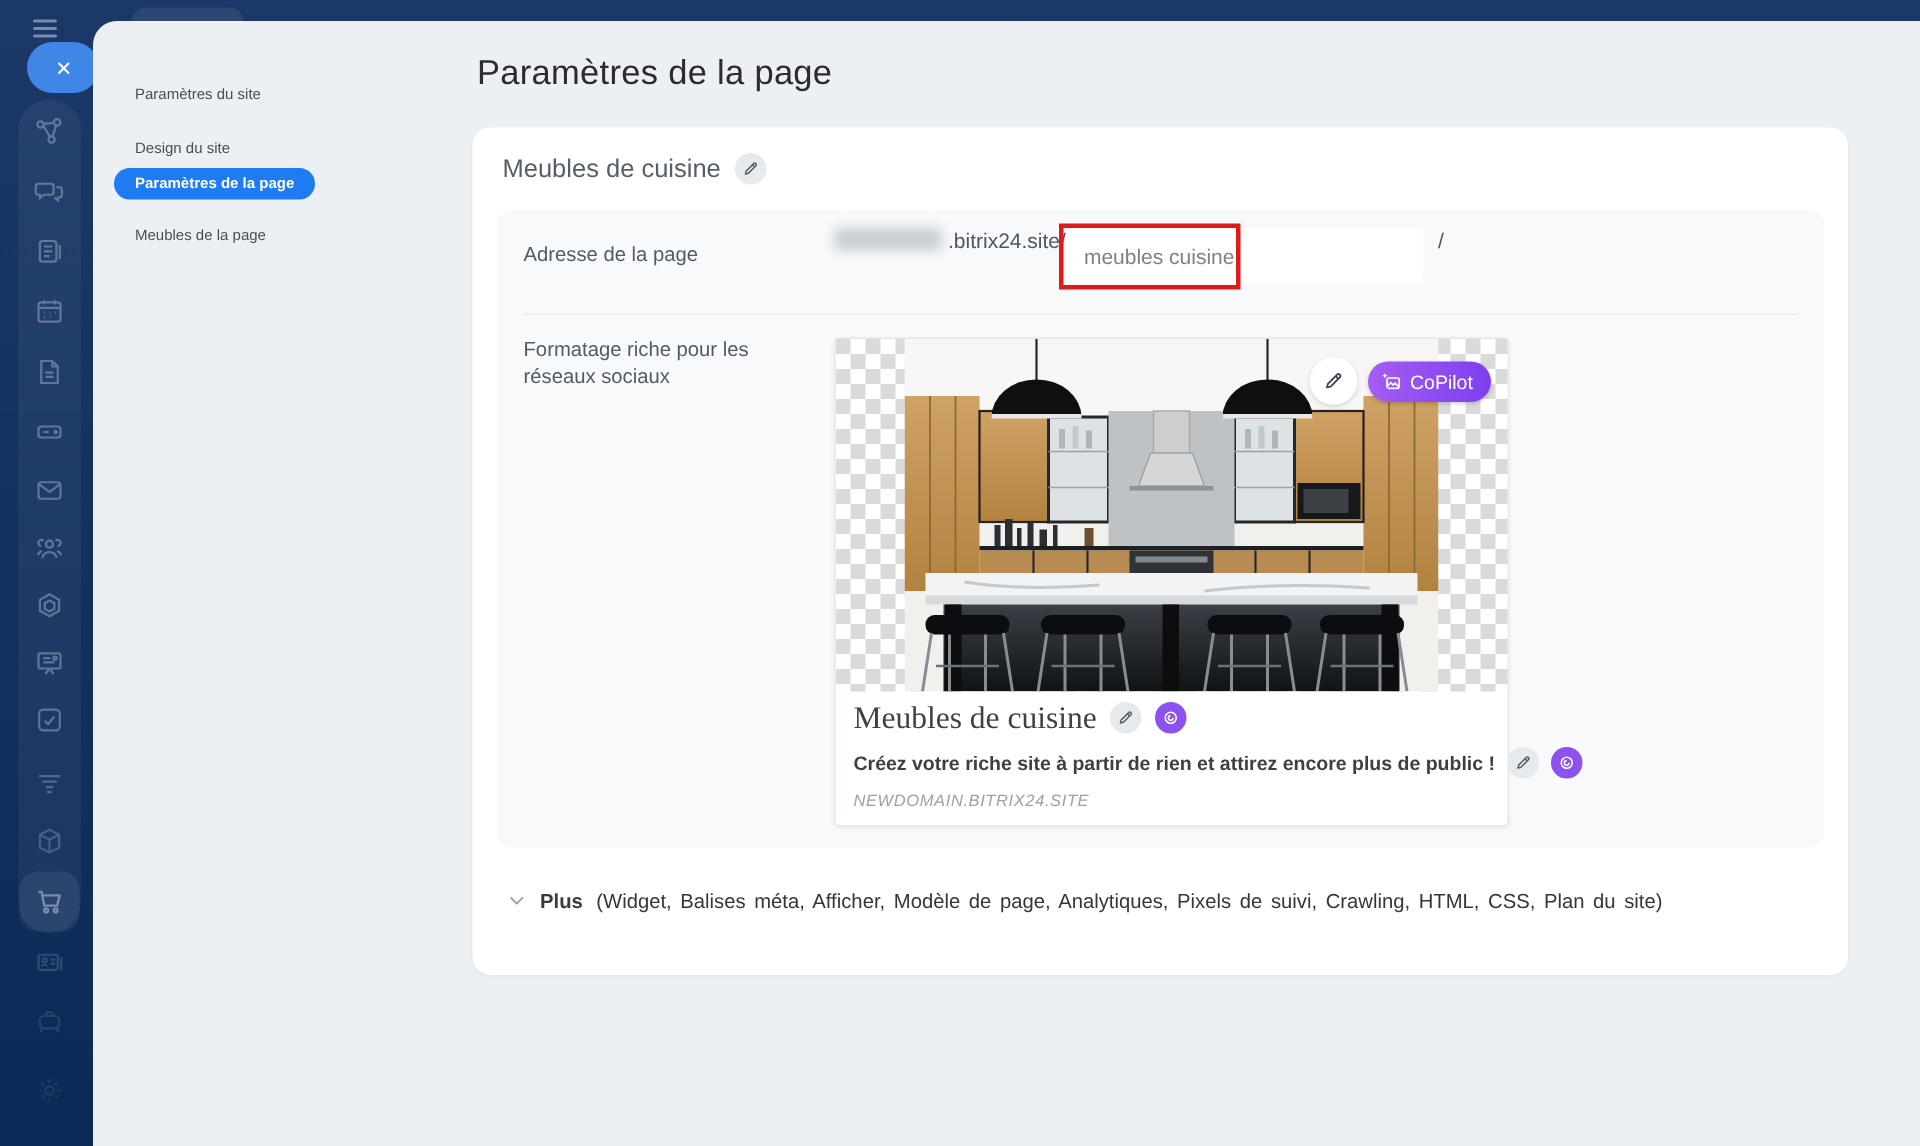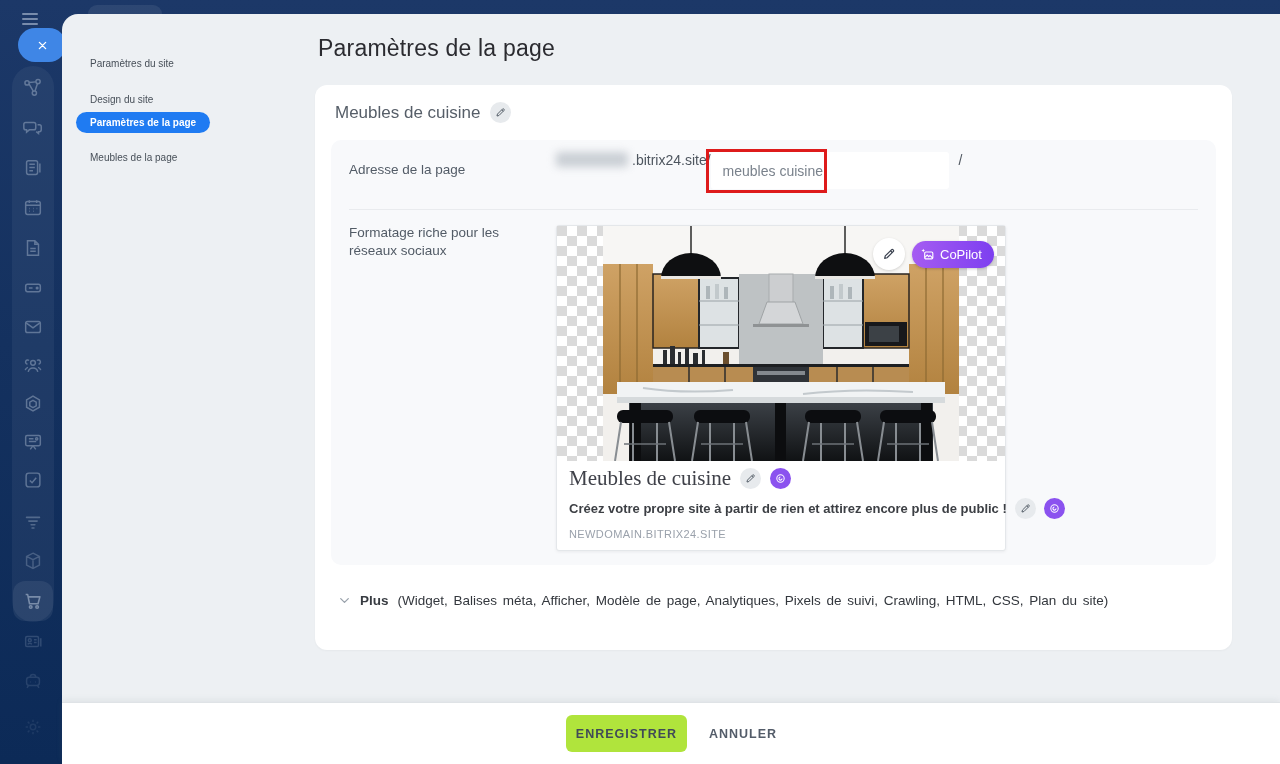--- a/index.html
+++ b/index.html
@@ -66,21 +66,21 @@
   .round-btn svg{width:16px;height:16px;}
   .copilot-badge{position:absolute;left:355px;top:15px;height:27px;padding:0 12px 0 8px;border:0;
                  border-radius:14px;display:flex;align-items:center;gap:5px;cursor:pointer;
                  background:linear-gradient(90deg,#a55cf2,#7d3ff0);color:#fff;
                  font-size:13px;font-weight:normal;box-shadow:0 1px 3px rgba(0,0,0,.2);}
   .copilot-badge svg{width:15px;height:15px;}
   .pv-title-row{position:absolute;left:12px;top:240px;display:flex;align-items:center;gap:9px;}
   .pv-title{font-family:"Liberation Serif","DejaVu Serif",serif;font-size:21px;color:#3f4149;}
   .pv-desc-row{position:absolute;left:12px;top:272px;display:flex;align-items:center;gap:8px;width:430px;}
   .pv-desc{font-size:13px;font-weight:bold;color:#3c3f44;white-space:nowrap;}
-  .pv-domain{position:absolute;left:12px;top:302px;font-size:11px;color:#9aa1ab;letter-spacing:.4px;}
+  .pv-domain{position:absolute;left:12px;top:302px;font-size:11px;color:#9aa1ab;letter-spacing:.4px;font-style:italic;}
 
   .more-row{position:absolute;left:23px;top:508px;display:flex;align-items:center;gap:9px;
             cursor:pointer;width:860px;}
   .more-row svg{width:13px;height:13px;flex:0 0 auto;}
   .more-bold{font-size:13.5px;font-weight:bold;color:#383c42;}
   .more-rest{font-size:13.5px;color:#33373d;word-spacing:2px;}
 
   .annotation{position:absolute;left:706px;top:149px;width:121px;height:44px;
               border:3px solid #de1b1b;z-index:40;pointer-events:none;}
 
@@ -378,21 +378,21 @@
                   <use href="#pencil"></use>
                 </svg>
               </span>
             <span class="circle-ic purple">
               <svg viewBox="0 0 24 24">
                   <use href="#swirl"></use>
                 </svg>
               </span>
           </div>
           <div class="pv-desc-row">
-            <span class="pv-desc">Créez votre propre site à partir de rien et attirez encore plus de public !</span>
+            <span class="pv-desc">Créez votre riche site à partir de rien et attirez encore plus de public !</span>
             <span class="circle-ic">
               <svg viewBox="0 0 24 24">
                   <use href="#pencil"></use>
                 </svg>
               </span>
             <span class="circle-ic purple">
               <svg viewBox="0 0 24 24">
                   <use href="#swirl"></use>
                 </svg>
               </span>
@@ -403,20 +403,16 @@
 
       <div class="more-row">
         <svg viewBox="0 0 24 24">
           <path d="M5 8.5 l7 7 7-7" stroke="#99a1ab" stroke-width="2.4" fill="none" stroke-linecap="round" stroke-linejoin="round"></path>
         </svg>
         <span class="more-bold">Plus</span>
         <span class="more-rest">(Widget, Balises méta, Afficher, Modèle de page, Analytiques, Pixels de suivi, Crawling, HTML, CSS, Plan du site)</span>
       </div>
     </section>
 
-    <footer class="footer">
-      <button class="btn-save">ENREGISTRER</button>
-      <button class="btn-cancel">ANNULER</button>
-    </footer>
   </main>
 
   <div class="annotation"></div>
 </div>
 
 </body></html>

